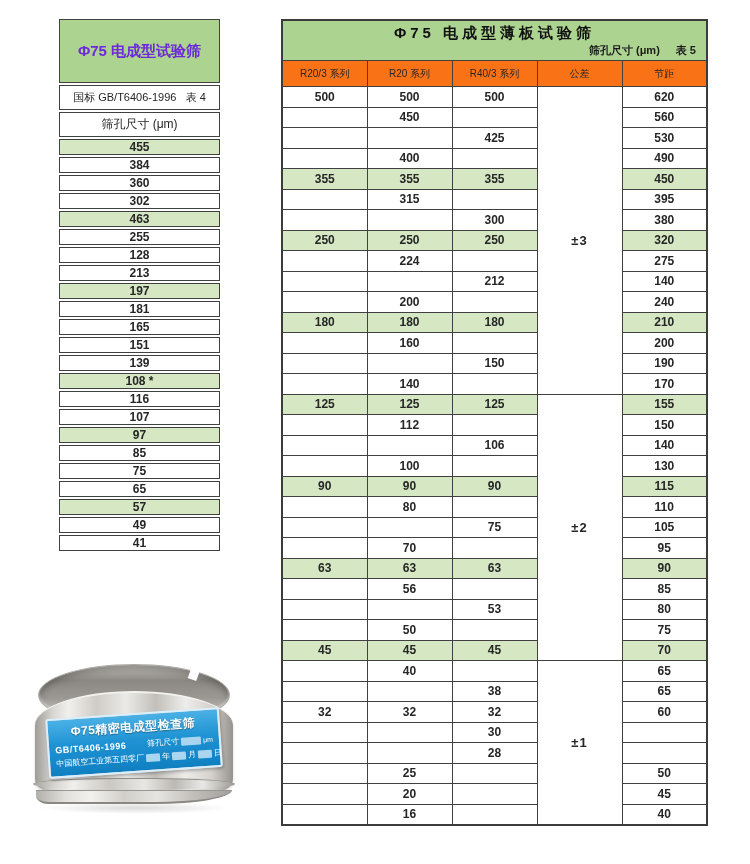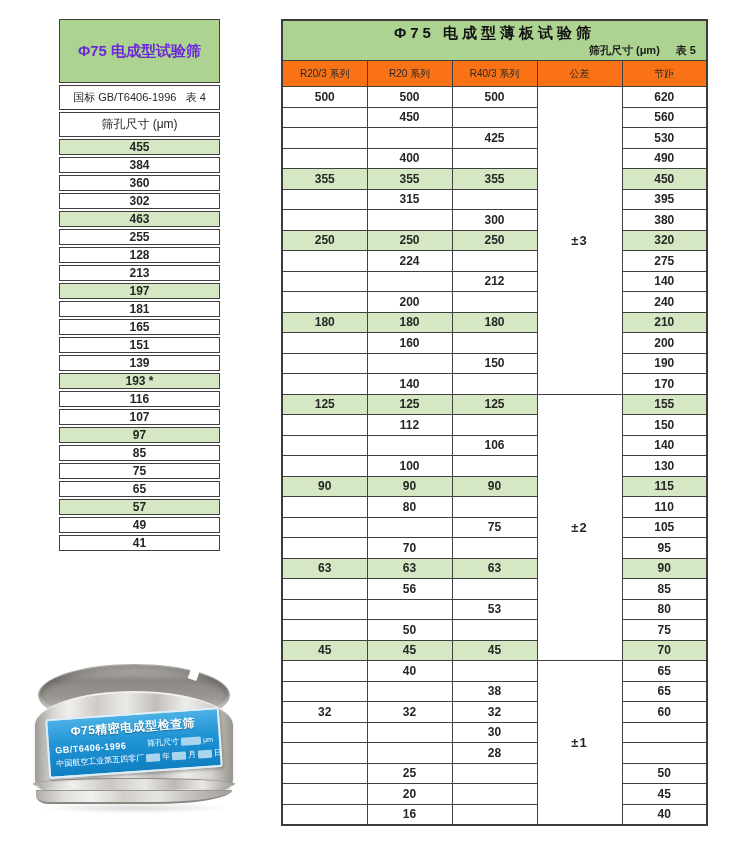--- a/index.html
+++ b/index.html
@@ -148,21 +148,21 @@
         <tr>
           <td class="ldata">165</td>
         </tr>
         <tr>
           <td class="ldata">151</td>
         </tr>
         <tr>
           <td class="ldata">139</td>
         </tr>
         <tr>
-          <td class="ldata green bold">193 *</td>
+          <td class="ldata green bold">108 *</td>
         </tr>
         <tr>
           <td class="ldata">116</td>
         </tr>
         <tr>
           <td class="ldata">107</td>
         </tr>
         <tr>
           <td class="ldata green">97</td>
         </tr>

